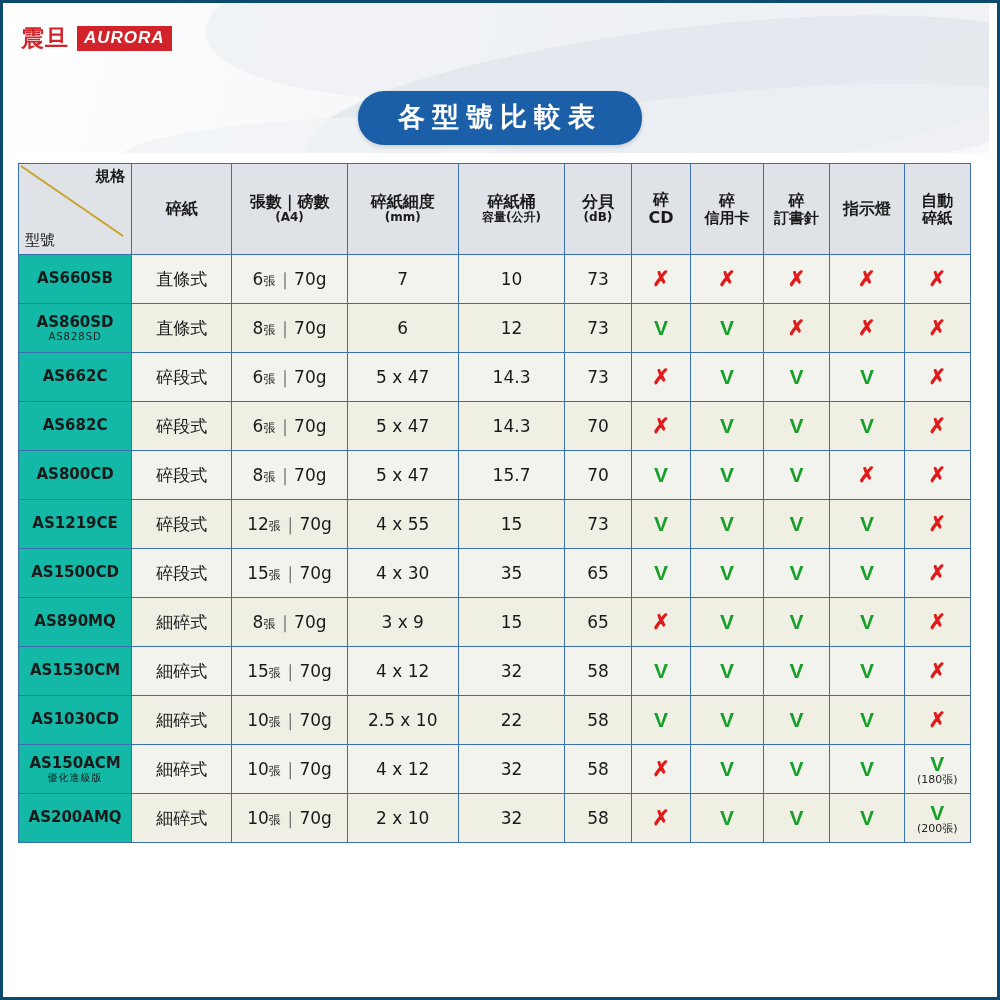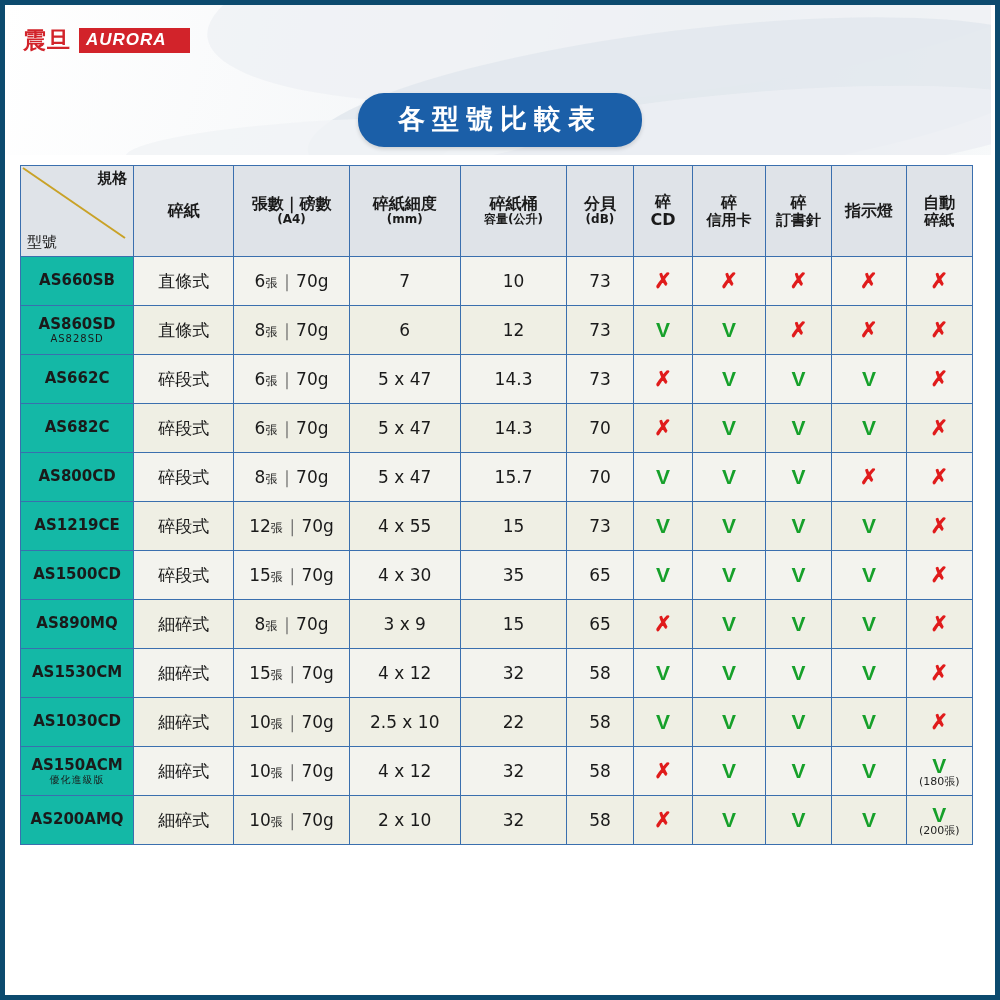--- a/index.html
+++ b/index.html
@@ -11,21 +11,21 @@
     height: 1000px;
     font-family: "Liberation Sans", "DejaVu Sans", sans-serif;
     background: #ffffff;
     overflow: hidden;
   }
   .page {
     position: relative;
     width: 1000px;
     height: 1000px;
     box-sizing: border-box;
-    border: 5px solid #0c4a6e;
+    border: 3px solid #0c4a6e;
     background: #ffffff;
     overflow: hidden;
   }
   .header-bg {
     position: absolute;
     left: 0; top: 0;
     width: 986px;
     height: 150px;
     background: linear-gradient(105deg, #ffffff 0%, #f4f6f8 45%, #e9edf1 70%, #f7f9fa 100%);
     overflow: hidden;
@@ -53,21 +53,21 @@
     font-size: 23px;
     font-weight: bold;
     color: #d2232a;
     letter-spacing: 1px;
   }
   .logo-en {
     font-size: 17px;
     font-weight: bold;
     color: #ffffff;
     background: #d2232a;
-    padding: 2px 23px 3px 7px;
+    padding: 2px 7px 3px 7px;
     letter-spacing: 1px;
     font-style: italic;
   }
 
   .title-banner {
     position: absolute;
     left: 50%;
     transform: translateX(-50%);
     top: 88px;
     background: #1b5fa8;

